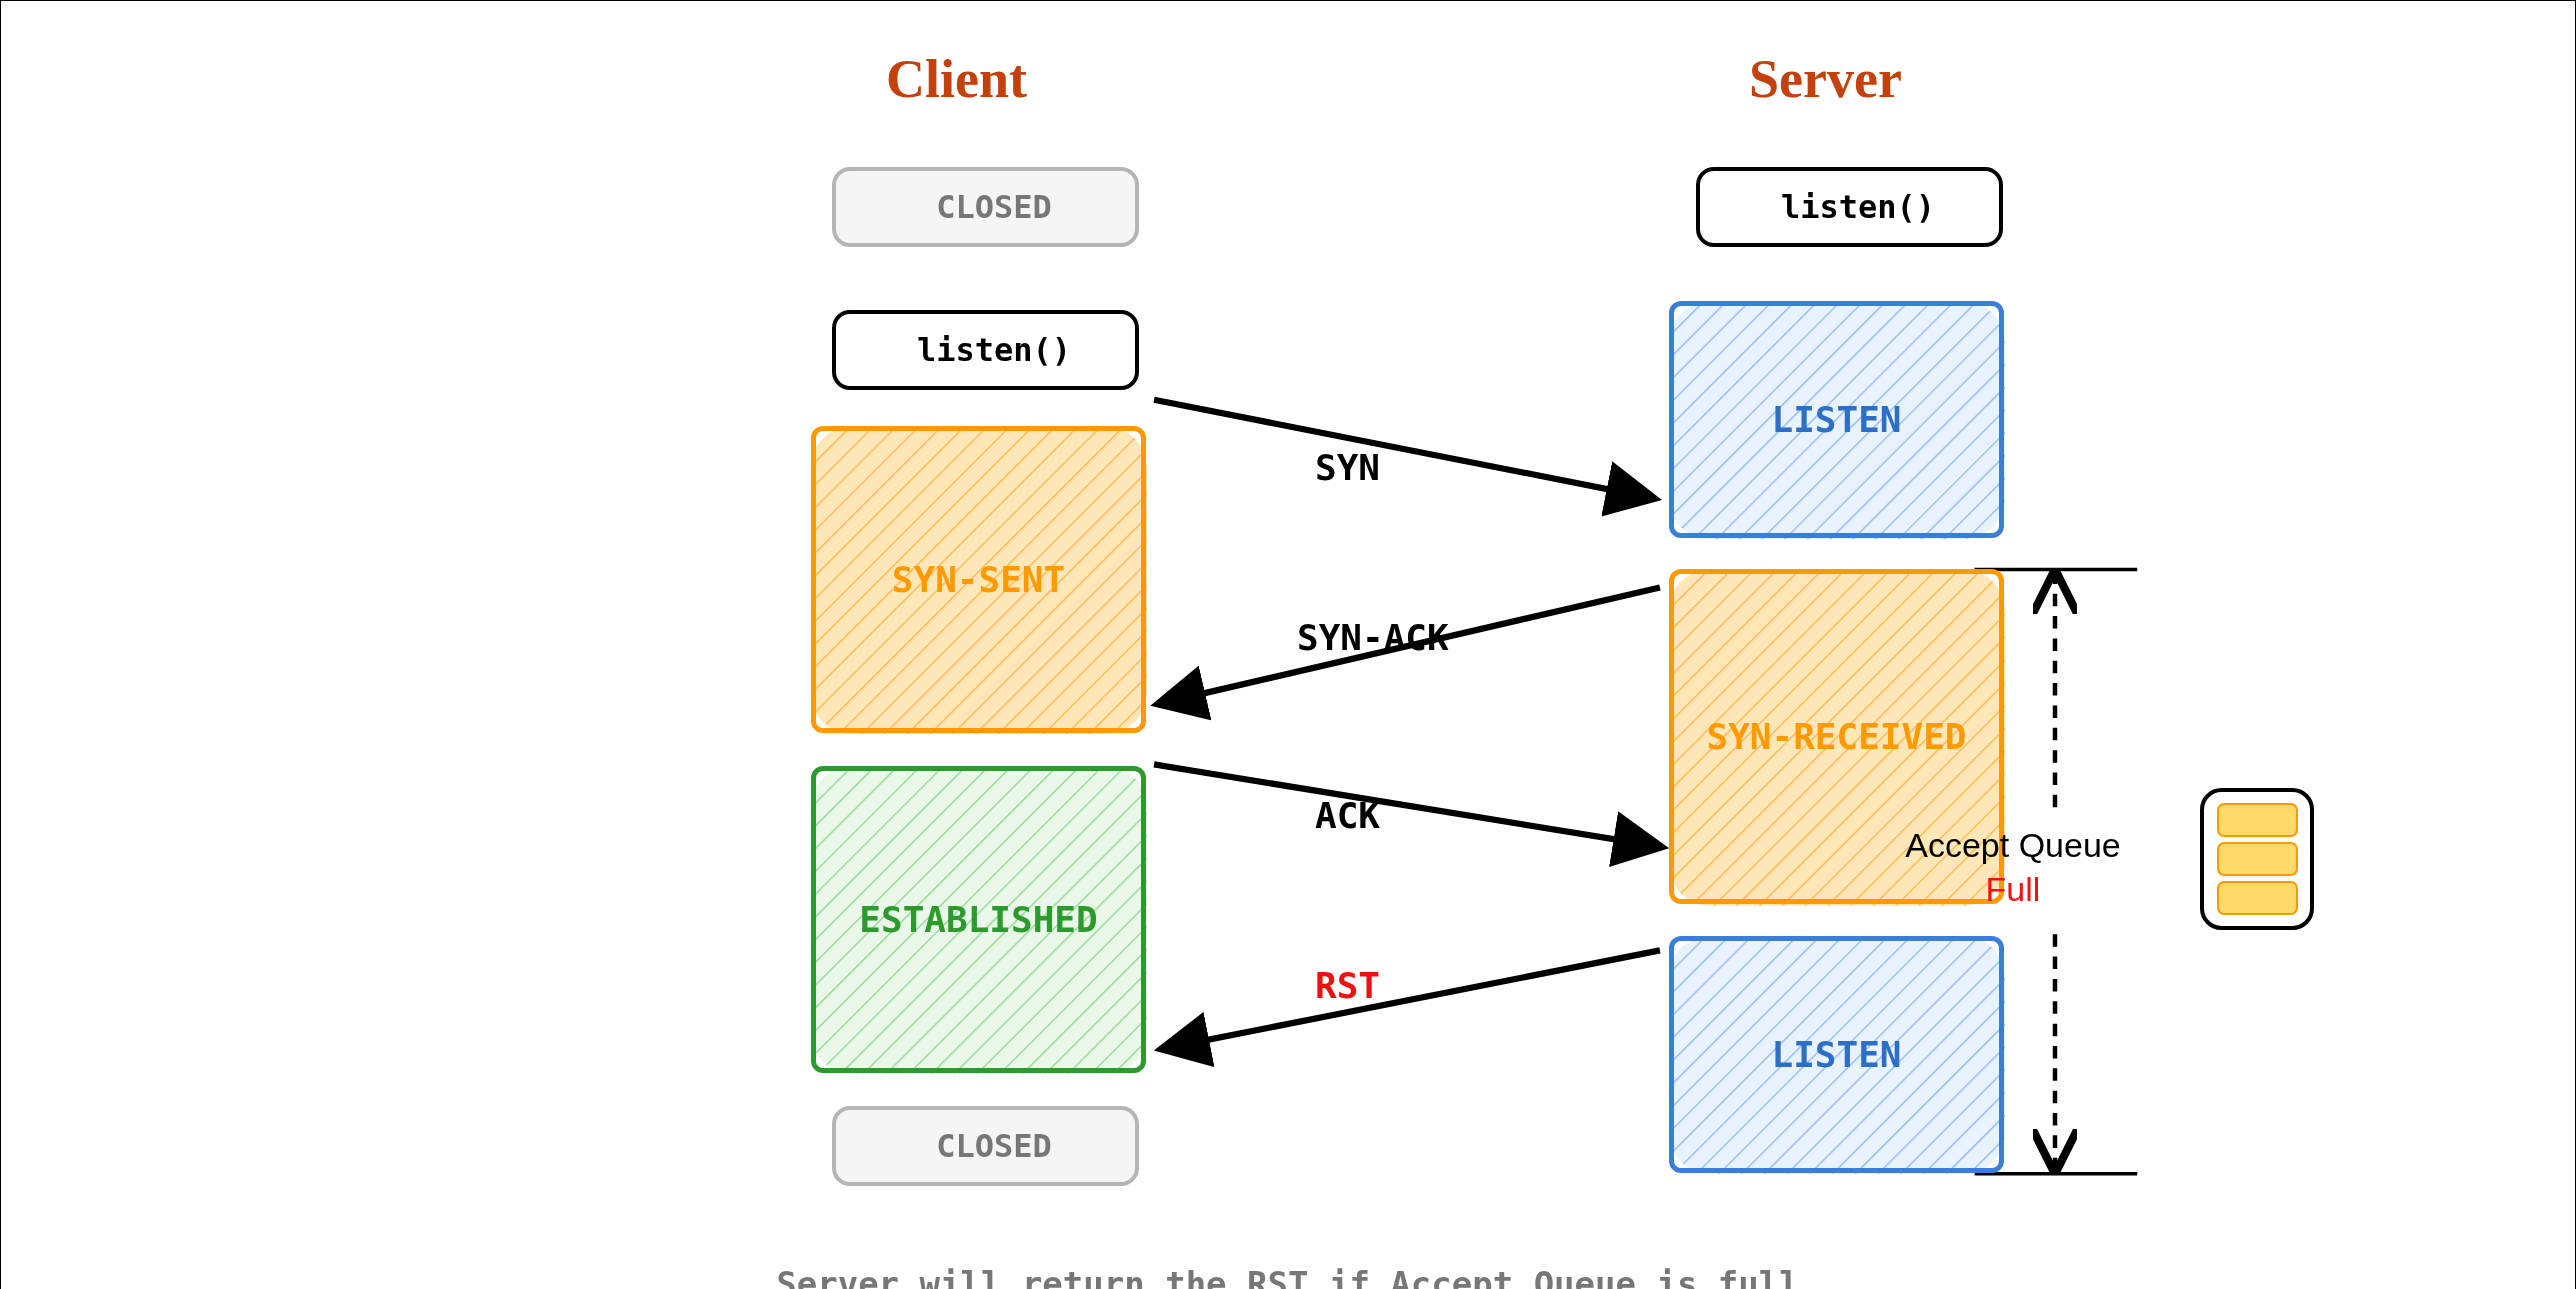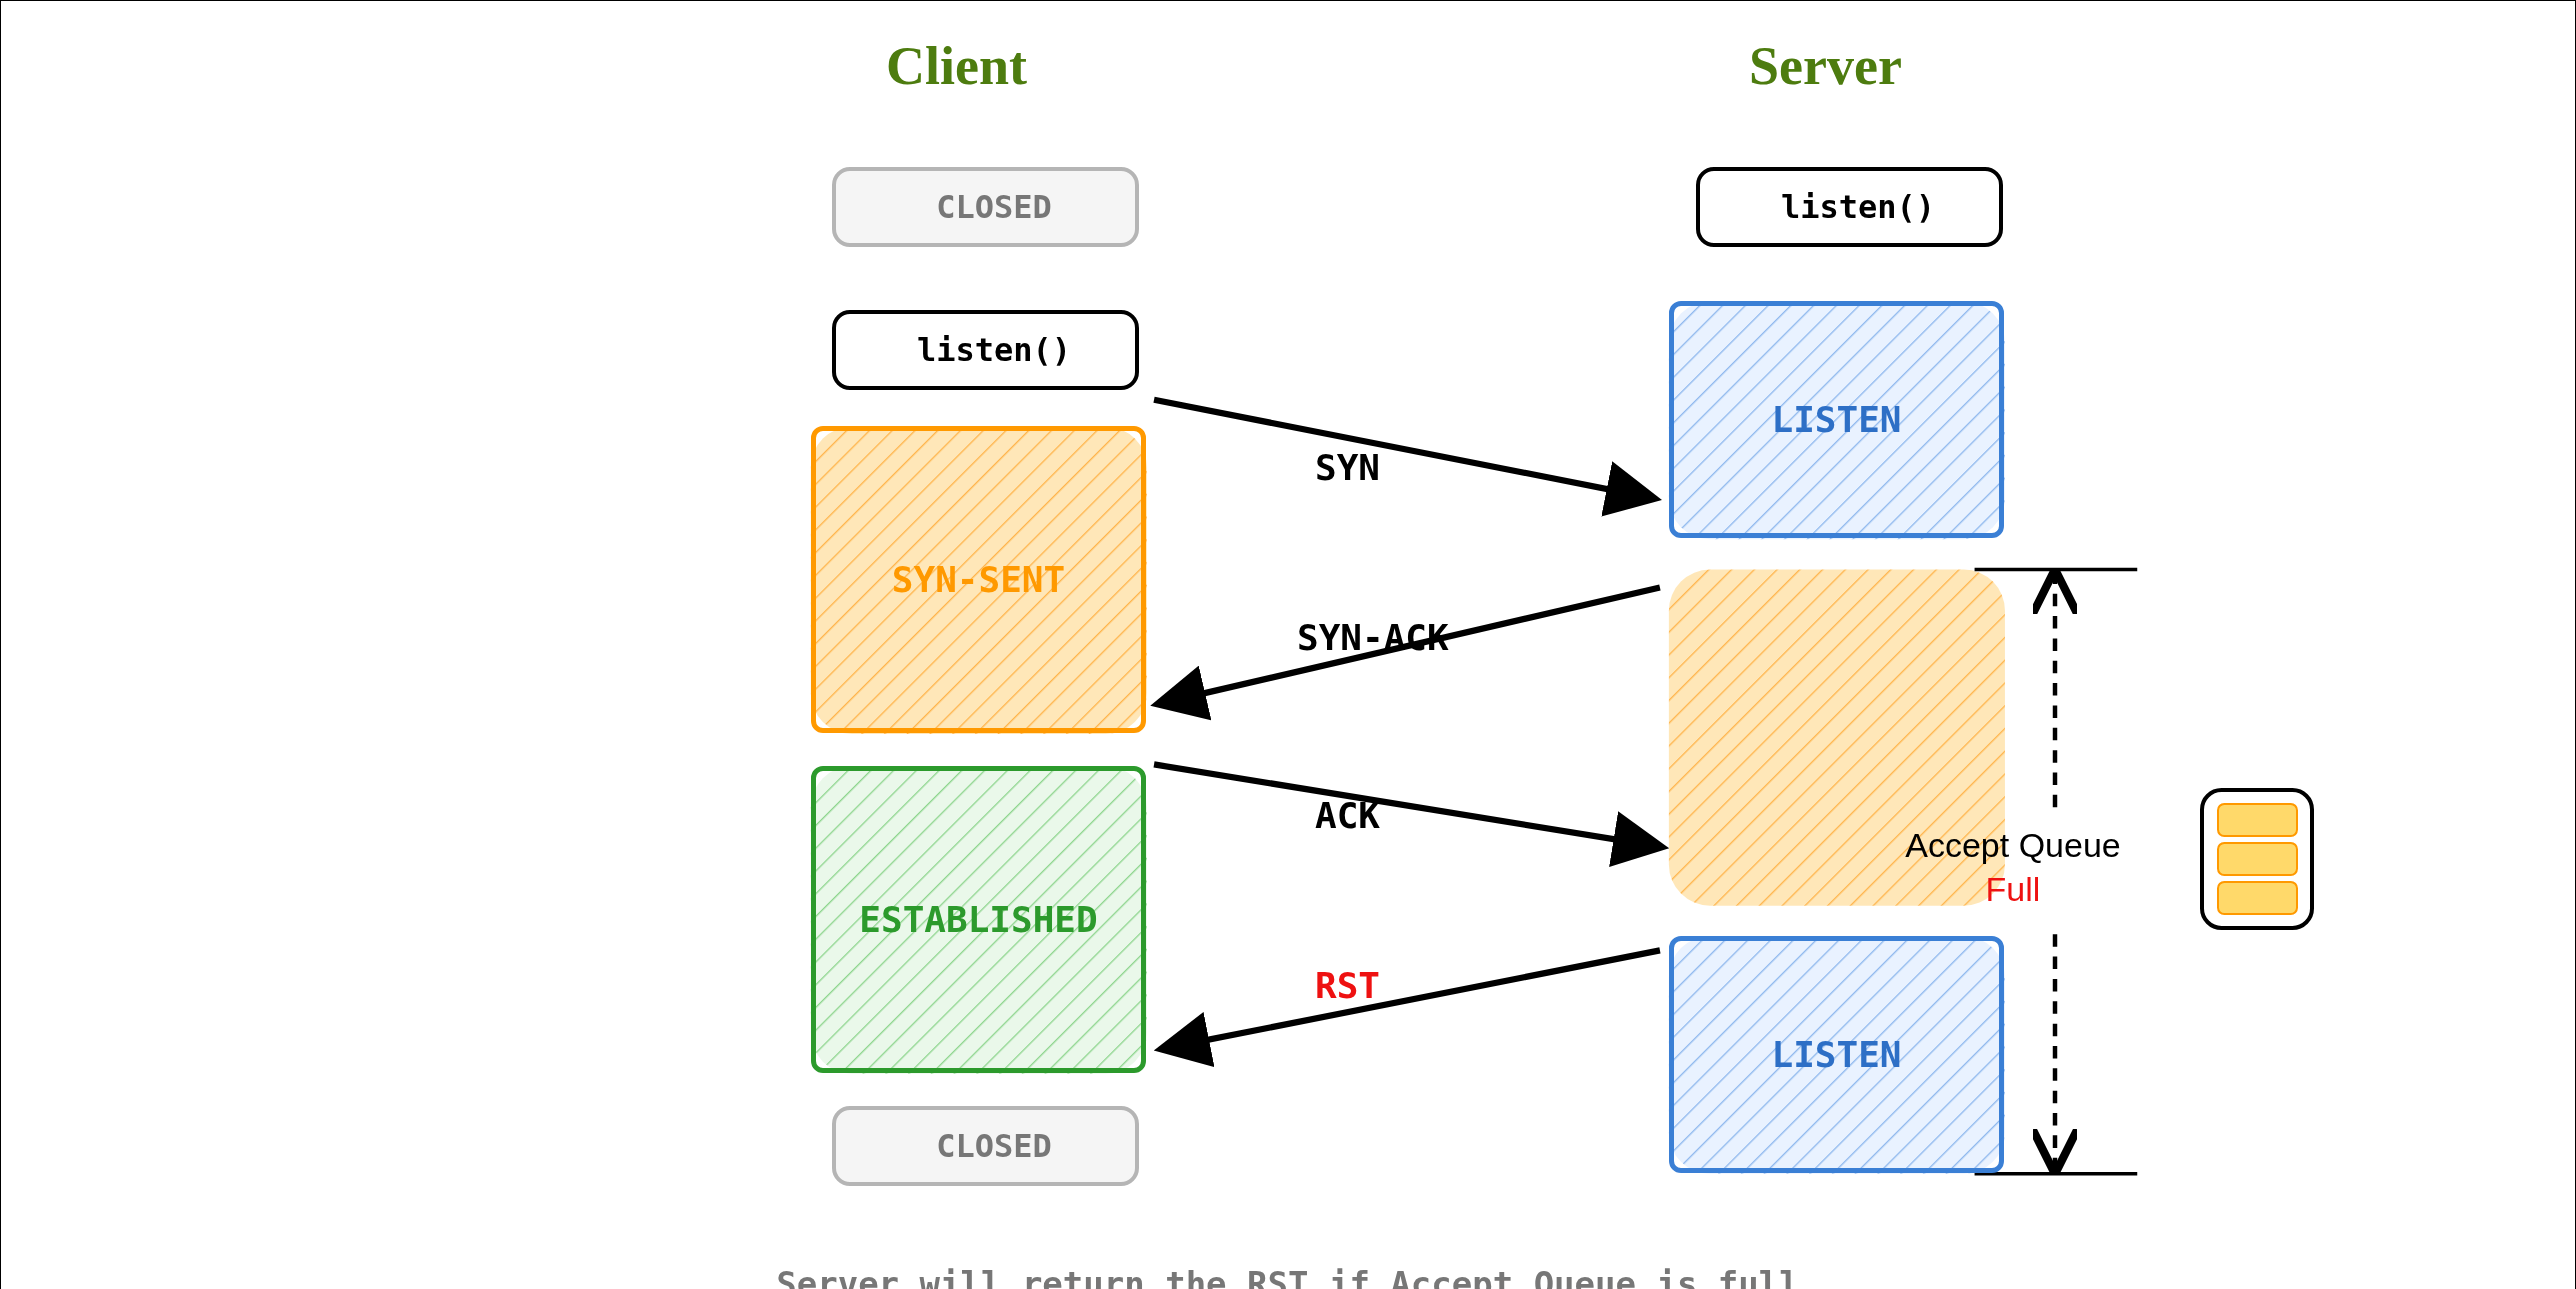--- a/index.html
+++ b/index.html
@@ -5,23 +5,23 @@
   html,body{margin:0;padding:0;background:#fff;}
   .frame{
     box-sizing:border-box;
     width:2576px;height:1290px;
     border:1.8px solid #000;background:#fff;
     position:relative;
     font-family:ui-monospace,Menlo,Consolas,monospace;
   }
   svg{position:absolute;left:0;top:0;}
   .header{
-    position:absolute;top:38px;
+    position:absolute;top:51px;
     font:600 54px/1 "Comic Sans MS","Segoe Script","Bradley Hand",cursive;
-    color:#4d7c0f;
+    color:#c2410c;
   }
   .pill{
     position:absolute;
     border:4.5px solid; border-radius:18px;
     display:flex;align-items:center;justify-content:center;
     font:600 32px/1 ui-monospace,Menlo,Consolas,monospace;
     background:#fff;
     padding-left:17px;
   }
   .pill.grey{border-color:#b5b5b5;color:#777;background:#f5f5f5;}
@@ -109,20 +109,21 @@
   <div class="header" style="left:1748px">Server</div>
 
   <div class="pill grey" style="left:831px;top:166px;width:282px;height:72px">CLOSED</div>
   <div class="pill black" style="left:831px;top:309px;width:282px;height:72px">listen()</div>
   <div class="state" style="left:810px;top:425px;width:325px;height:297px;border-color:#ff9900;color:#ff9900">SYN-SENT</div>
   <div class="state" style="left:810px;top:765px;width:325px;height:297px;border-color:#2c9a2c;color:#2c9a2c">ESTABLISHED</div>
   <div class="pill grey" style="left:831px;top:1105px;width:282px;height:72px">CLOSED</div>
 
   <div class="pill black" style="left:1695px;top:166px;width:282px;height:72px">listen()</div>
   <div class="state" style="left:1668px;top:300px;width:325px;height:227px;border-color:#3a7fd5;color:#2d6fc6">LISTEN</div>
+  <div class="state" style="left:1668px;top:568px;width:325px;height:325px;border-color:#ff9900;color:#ff9900">SYN-RECEIVED</div>
   <div class="state" style="left:1668px;top:935px;width:325px;height:227px;border-color:#3a7fd5;color:#2d6fc6">LISTEN</div>
 
   <div class="msglabel" style="left:1314px;top:449px">SYN</div>
   <div class="msglabel" style="left:1296px;top:619px">SYN-ACK</div>
   <div class="msglabel" style="left:1314px;top:797px">ACK</div>
   <div class="msglabel red" style="left:1314px;top:967px">RST</div>
 
   <div class="aqlabel" style="left:1896px;top:822px;width:232px">
     <span>Accept Queue</span><br>
     <span class="full">Full</span>

